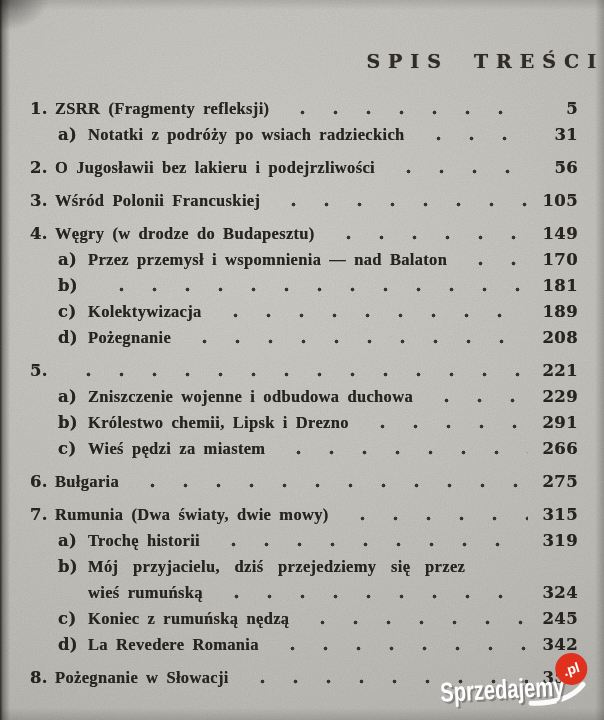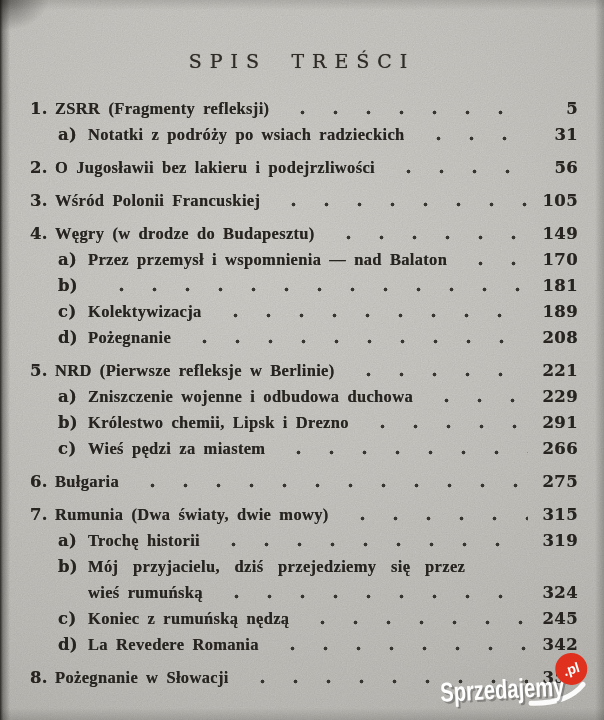--- a/index.html
+++ b/index.html
@@ -14,22 +14,22 @@
       linear-gradient(270deg, rgba(55,53,49,.28) 0px, rgba(55,53,49,0) 9px),
       linear-gradient(0deg, rgba(55,53,49,.18) 0px, rgba(55,53,49,0) 12px),
       linear-gradient(180deg, rgba(55,53,49,.15) 0px, rgba(55,53,49,0) 10px),
       radial-gradient(120% 95% at 42% 32%, #d9d7d2 0%, #d1cfca 38%, #c8c6c1 68%, #bcbab5 90%, #b2b0ab 100%);
     color:#2b2824;
   }
   .noise{position:absolute;inset:0;width:100%;height:100%;opacity:.13;pointer-events:none;}
 
   .title{
     position:absolute;top:50px;left:0;right:0;
-    text-align:center;
-    font-size:19px;font-weight:normal;
+    text-align:right;
+    font-size:19px;font-weight:bold;
     letter-spacing:.42em;word-spacing:.55em;
     color:#34302b;
     text-shadow:0 0 .7px rgba(52,48,43,.8);
   }
 
   .toc{
     position:absolute;top:96px;left:30px;right:26px;
   }
   .row{
     display:flex;align-items:baseline;
@@ -114,21 +114,20 @@
       <span class="pagenum">189</span>
     </div>
       <div class="row sub">
       <span class="lbl">d)</span>
       <span class="txt">Pożegnanie</span>
       <span class="leader"></span>
       <span class="pagenum">208</span>
     </div>
       <div class="row chapter gap">
       <span class="lbl">5.</span>
-      <span class="txt">NRD (Pierwsze refleksje w Berlinie)</span>
       <span class="leader"></span>
       <span class="pagenum">221</span>
     </div>
       <div class="row sub">
       <span class="lbl">a)</span>
       <span class="txt">Zniszczenie wojenne i odbudowa duchowa</span>
       <span class="leader"></span>
       <span class="pagenum">229</span>
     </div>
       <div class="row sub">

